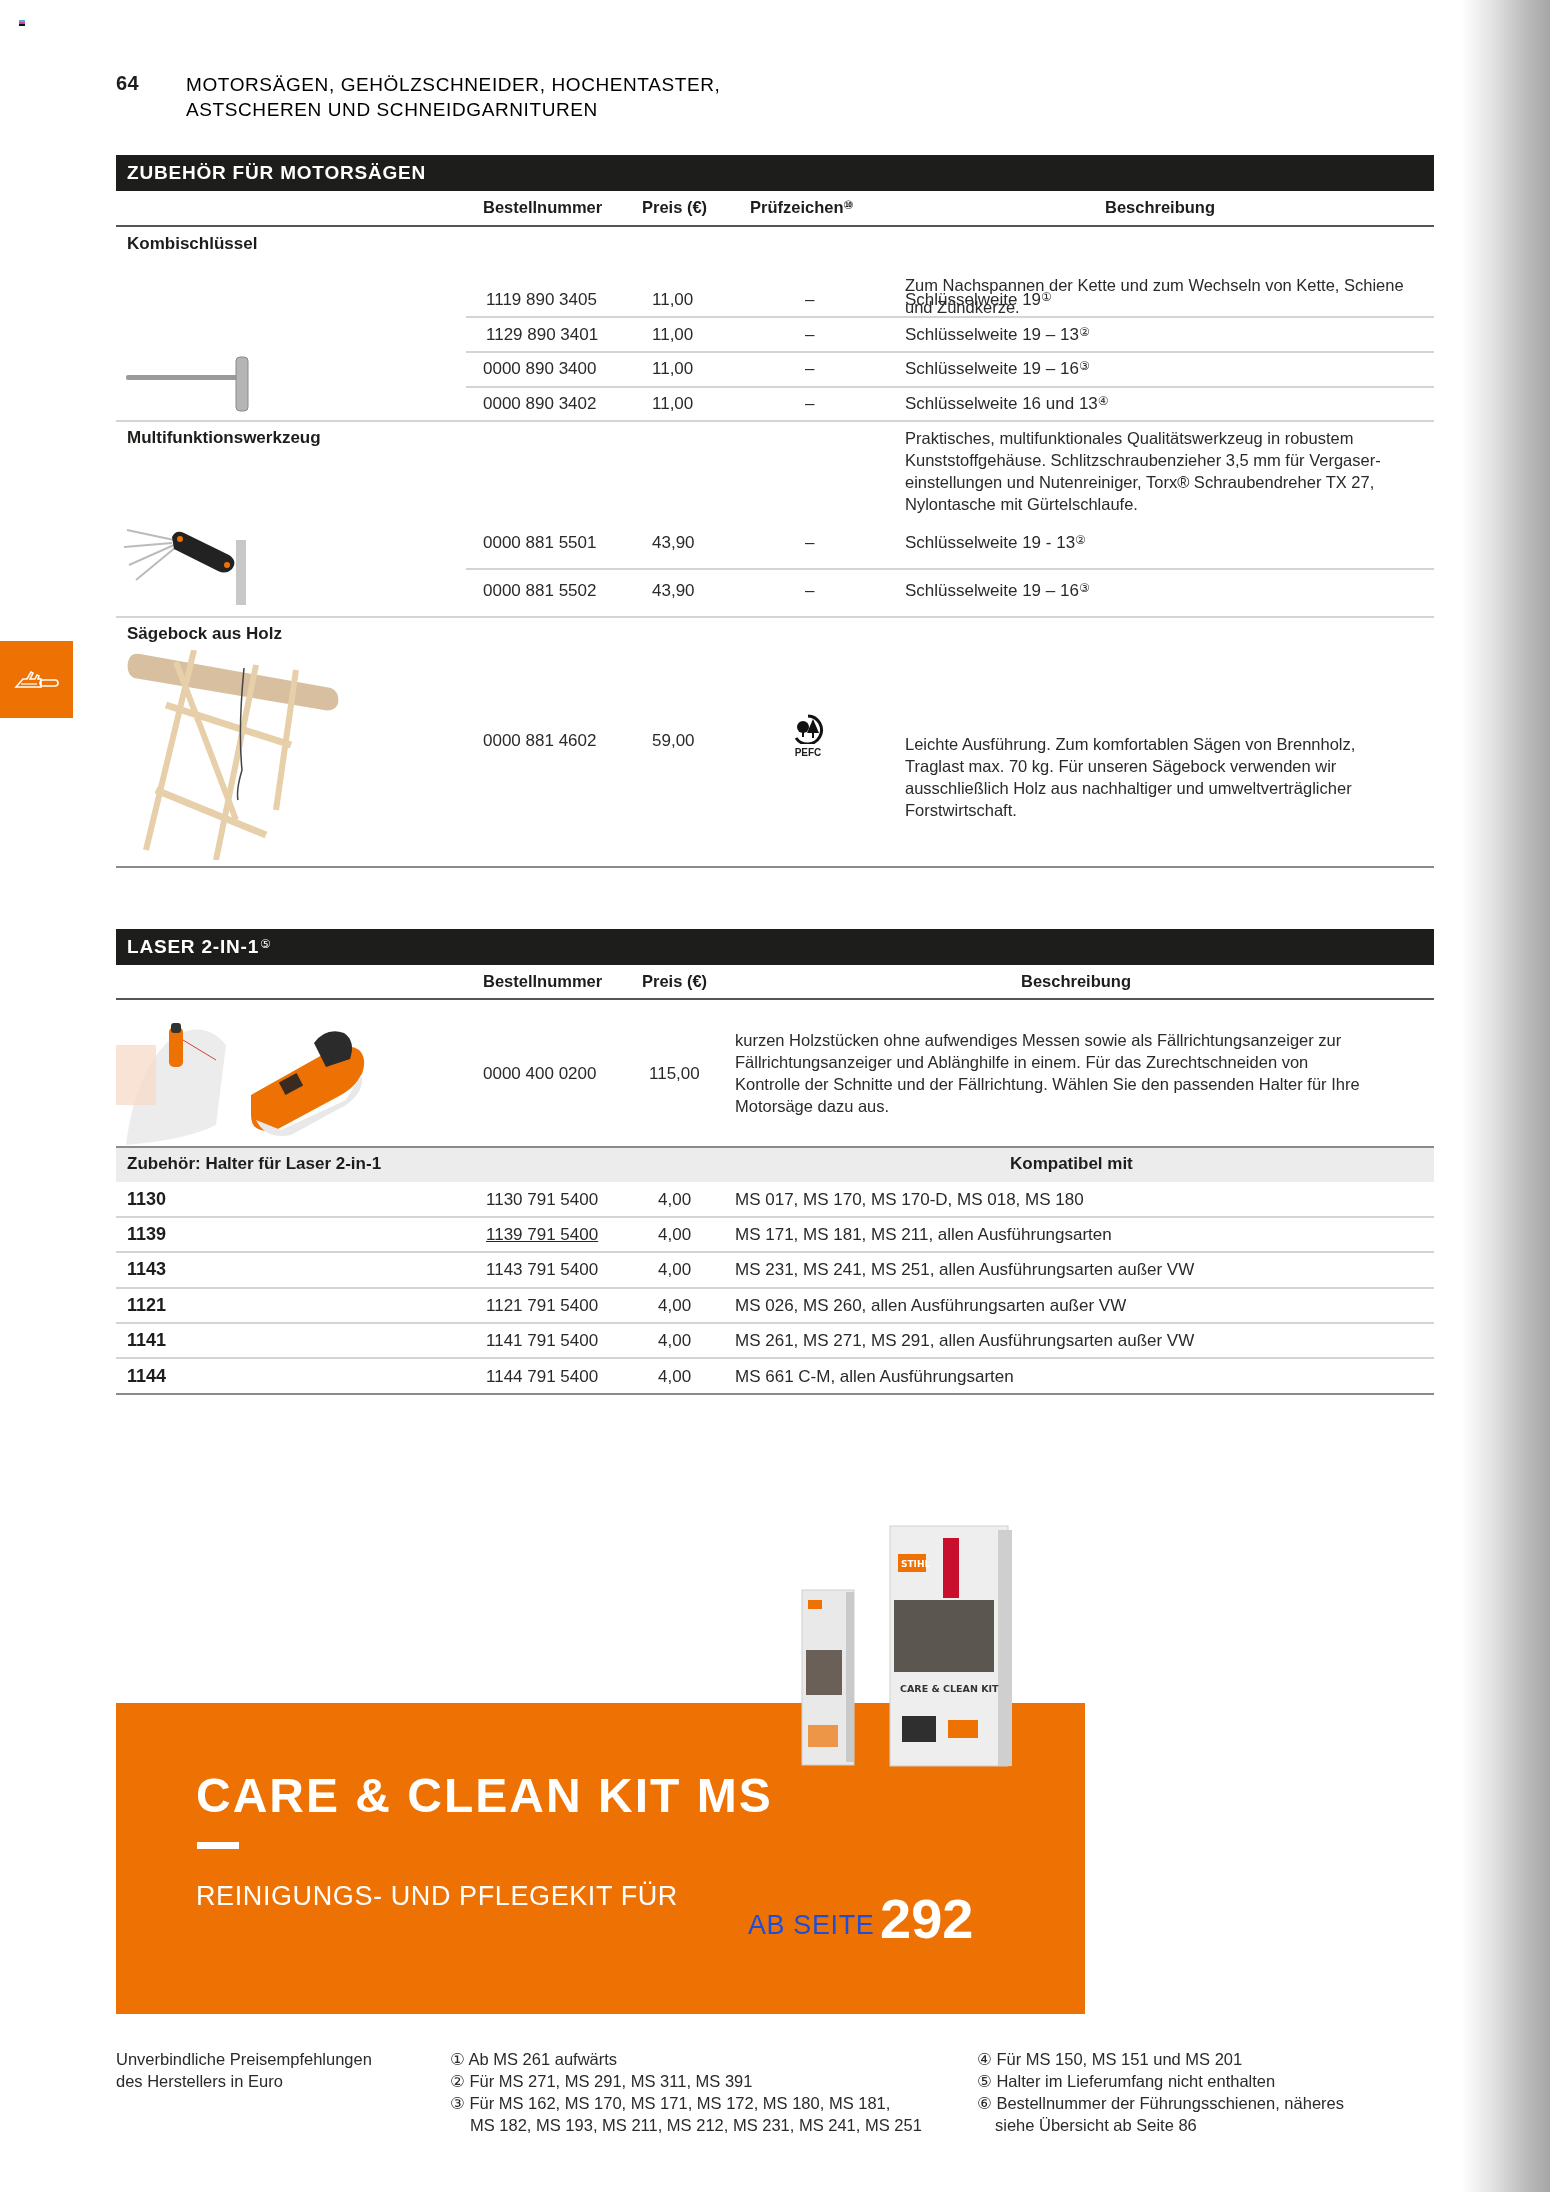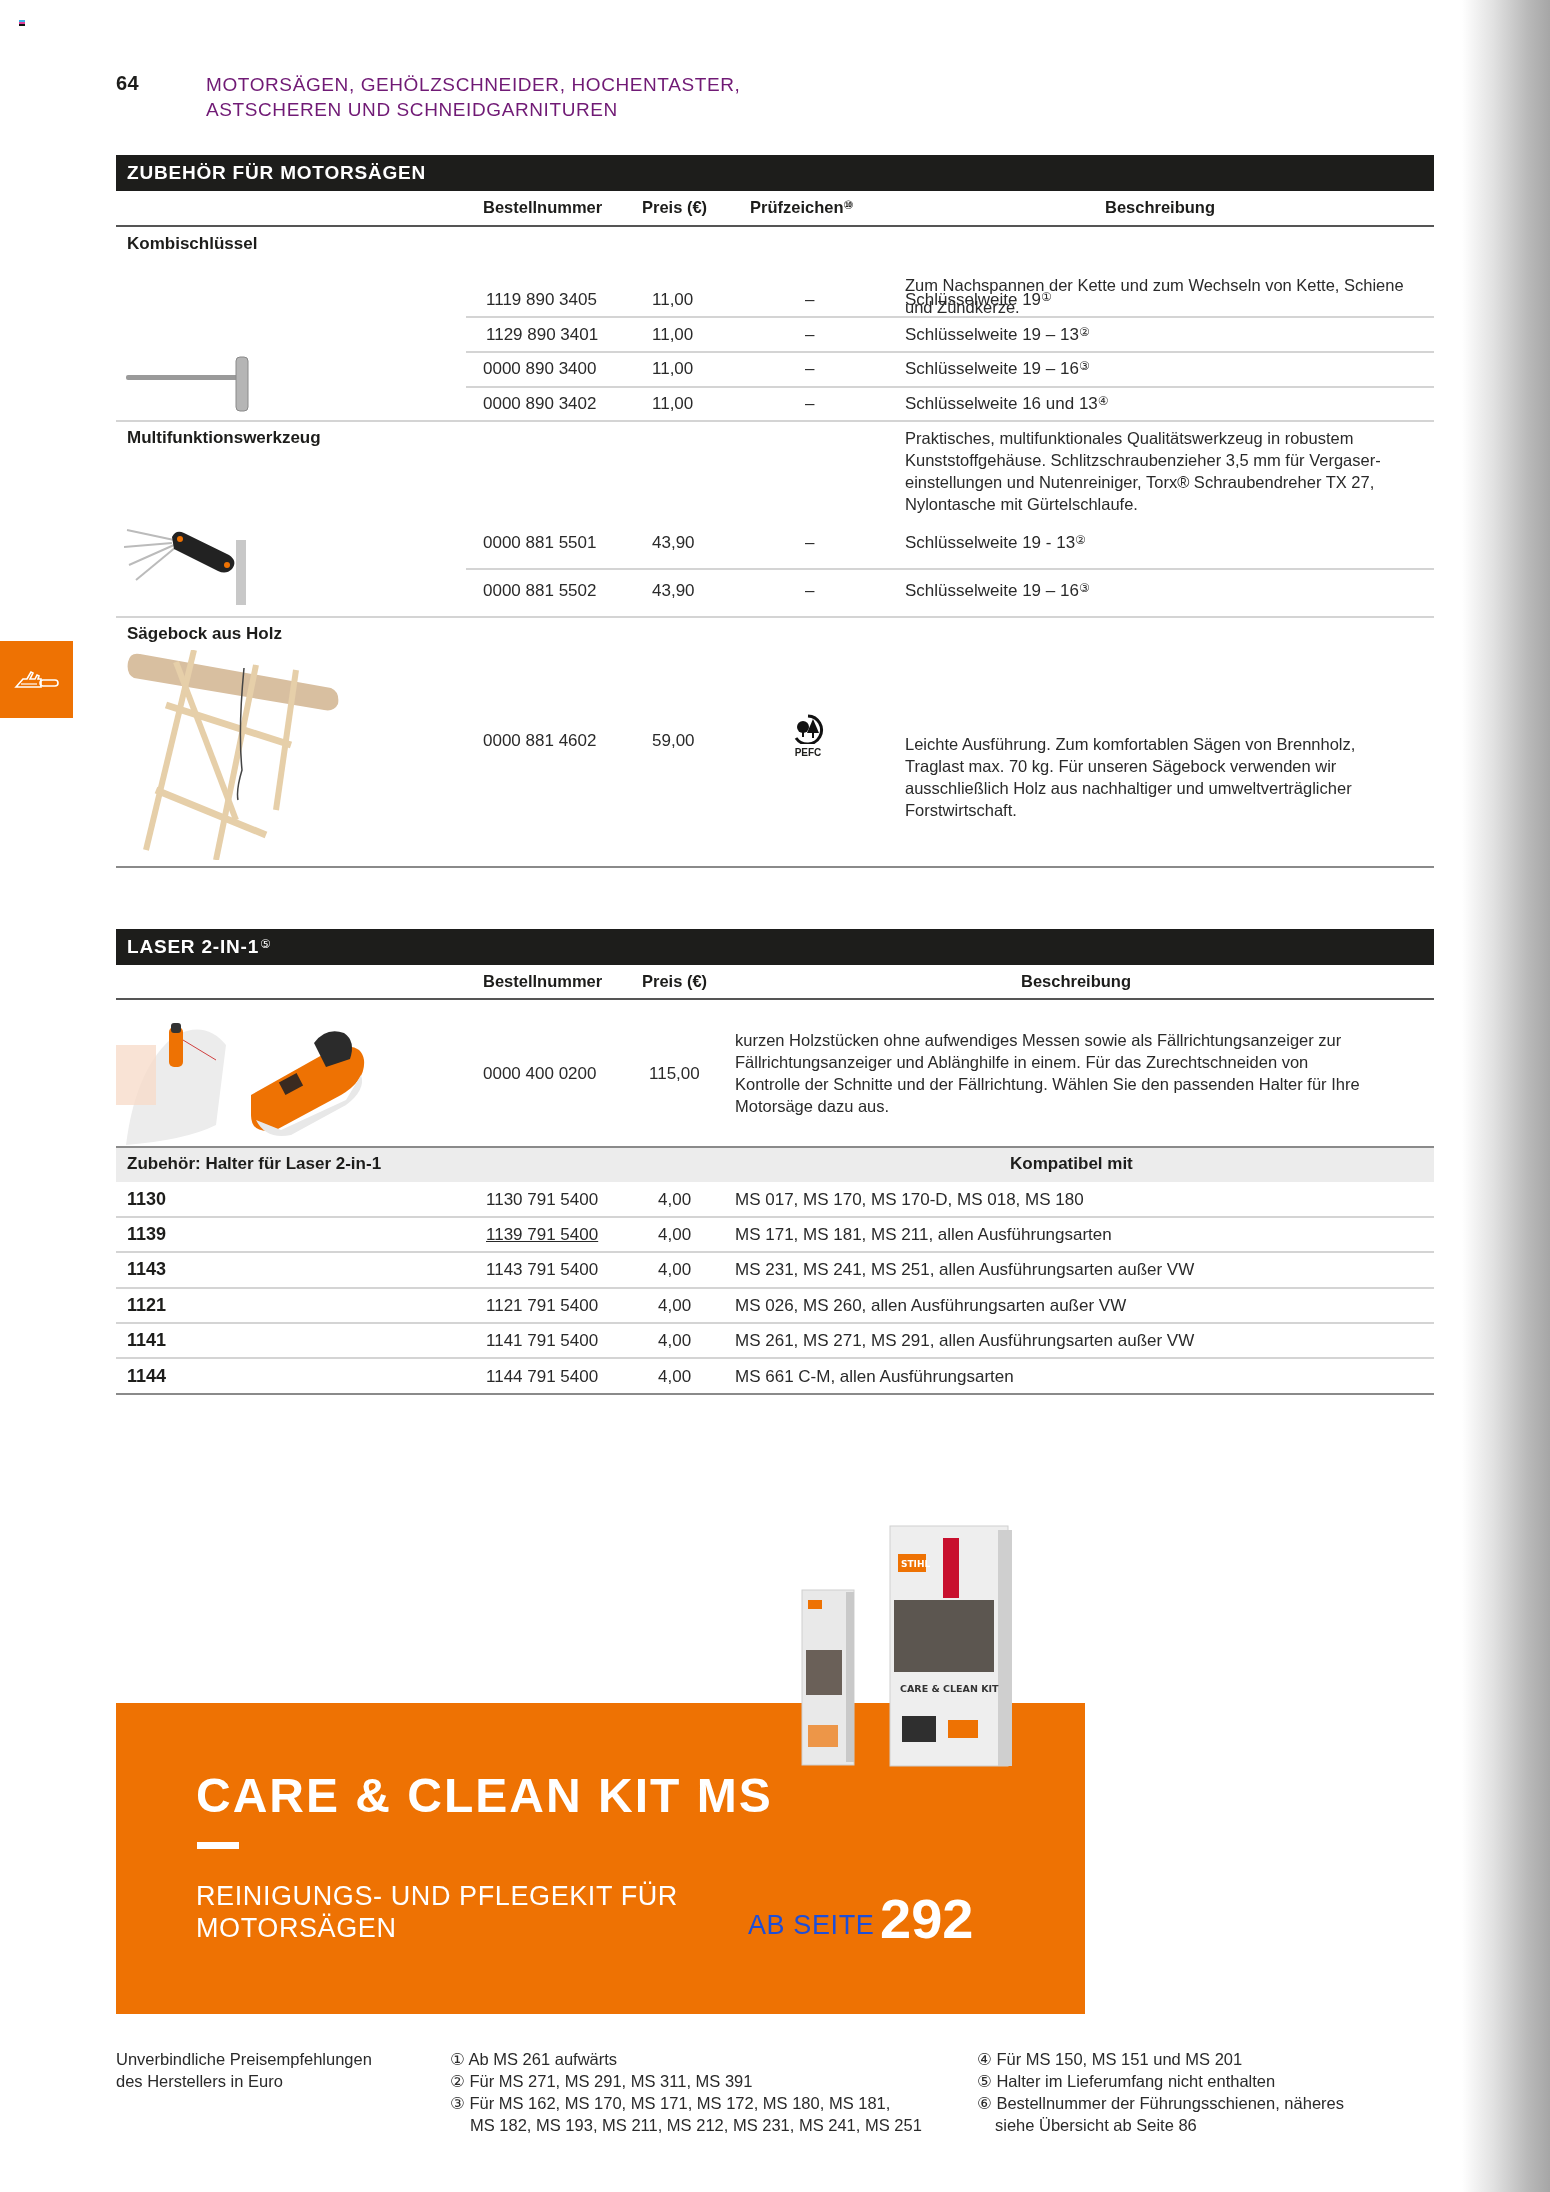--- a/index.html
+++ b/index.html
@@ -6,21 +6,21 @@
   html, body { width: 1550px; height: 2192px; background: #ffffff; overflow: hidden; }
   body { position: relative; font-family: "Liberation Sans", "DejaVu Sans", sans-serif; color: #1d1d1b; }
 
   .page-shadow { position: absolute; left: 1462px; top: 0; width: 88px; height: 2192px;
     background: linear-gradient(to right, #ffffff 0%, #e2e2e2 35%, #b9b9b9 75%, #a6a6a6 100%); }
 
   .crop-mark { position: absolute; left: 19px; top: 20px; width: 6px; height: 8px; }
   .crop-mark span { display: block; height: 2px; }
 
   .page-number { position: absolute; left: 116px; top: 72px; font-size: 20px; font-weight: bold; letter-spacing: 0.5px; }
-  .chapter-title { position: absolute; left: 206px; top: 72px; font-size: 19px; line-height: 25px; letter-spacing: 0.6px; color: #701a75; }
+  .chapter-title { position: absolute; left: 186px; top: 72px; font-size: 19px; line-height: 25px; letter-spacing: 0.6px; color: #000000; }
 
   .side-tab { position: absolute; left: 0; top: 641px; width: 73px; height: 77px; background: #ee7203;
     display: flex; align-items: center; justify-content: center; }
 
   .section-bar { position: absolute; left: 116px; width: 1318px; height: 36px; background: #1d1d1b; color: #fff;
     font-weight: bold; font-size: 19px; letter-spacing: 0.8px; padding-left: 11px; display: flex; align-items: center; }
   .section-bar sup { font-size: 12px; font-weight: normal; margin-left: 1px; position: relative; top: -3px; }
 
   .abs { position: absolute; }
   .hdr { font-weight: bold; font-size: 16.5px; }
@@ -287,21 +287,20 @@
   <rect x="96" y="80" width="100" height="72" fill="#5c5650"></rect>
   <text x="102" y="172" font-size="9.5" fill="#333" font-weight="bold" font-family="DejaVu Sans, sans-serif">CARE &amp; CLEAN KIT</text>
   <rect x="104" y="196" width="34" height="26" fill="#2f2f2f"></rect>
   <rect x="150" y="200" width="30" height="18" fill="#ee7203"></rect>
 </svg>
 
 <div class="banner-title">CARE &amp; CLEAN KIT MS</div>
 <div class="banner-dash"></div>
 <div class="banner-sub">
   <div>REINIGUNGS- UND PFLEGEKIT FÜR</div>
-  <div>MOTORSÄGEN</div>
 </div>
 <div class="banner-ab">AB SEITE</div>
 <div class="banner-page">292</div>
 
 <div class="footnote" style="left:116px; top:2048px;">
   <div>Unverbindliche Preisempfehlungen</div>
   <div>des Herstellers in Euro</div>
 </div>
 
 <div class="footnote" style="left:450px; top:2048px;">

